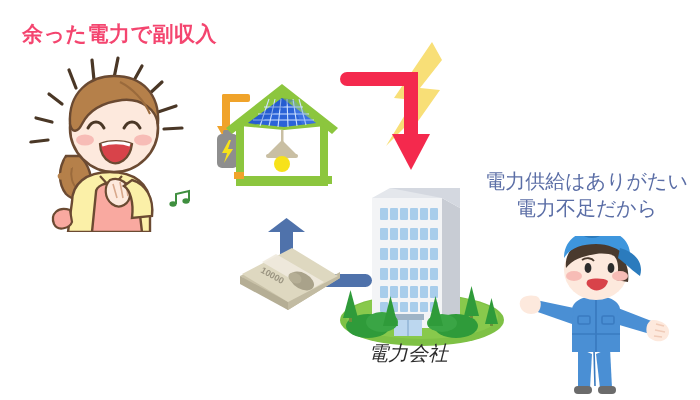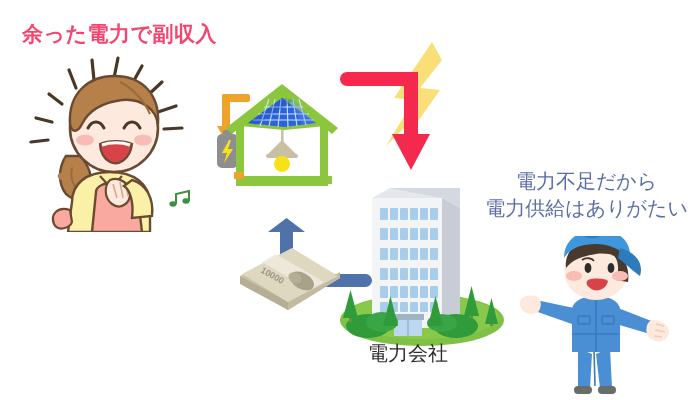--- a/index.html
+++ b/index.html
@@ -40,20 +40,21 @@
     color: #5b6ea6;
     white-space: nowrap;
   }
   #company-label {
     left: 368px;
     top: 340px;
     font-family: "DejaVu Sans", "Liberation Sans", sans-serif;
     font-size: 20px;
     color: #2c2c2c;
     white-space: nowrap;
+    font-style: italic;
   }
 </style>
 </head>
 <body>
 
 <div id="canvas">
 
   <div class="abs" id="headline">余った電力で副収入</div>
 
   <svg class="abs" style="left:14px; top:52px;" width="200" height="180" viewBox="0 0 200 180">
@@ -290,22 +291,22 @@
       <g>
         <rect x="160" y="150" width="3" height="8" fill="#6b8f3a"></rect>
         <polygon points="161.5,130 168,156 155,156" fill="#2f9b3a"></polygon>
       </g>
     </g>
   </svg>
 
   <div class="abs" id="company-label">電力会社</div>
 
   <div class="abs" id="utility-caption">
+    <div>電力供給はありがたい</div>
     <div>電力不足だから</div>
-    <div>電力供給はありがたい</div>
   </div>
 
   <svg class="abs" style="left:516px; top:236px;" width="170" height="166" viewBox="0 0 170 166">
 
     <g>
       <path d="M62 112 L62 152 L74 152 L76 118 Z" fill="#4a8fd4"></path>
       <path d="M80 118 L84 152 L96 152 L94 112 Z" fill="#4a8fd4"></path>
       <rect x="58" y="150" width="18" height="8" rx="4" fill="#6b6b6b"></rect>
       <rect x="82" y="150" width="18" height="8" rx="4" fill="#6b6b6b"></rect>
       <line x1="78" y1="114" x2="79" y2="150" stroke="#3a7bc0" stroke-width="1.6"></line>

